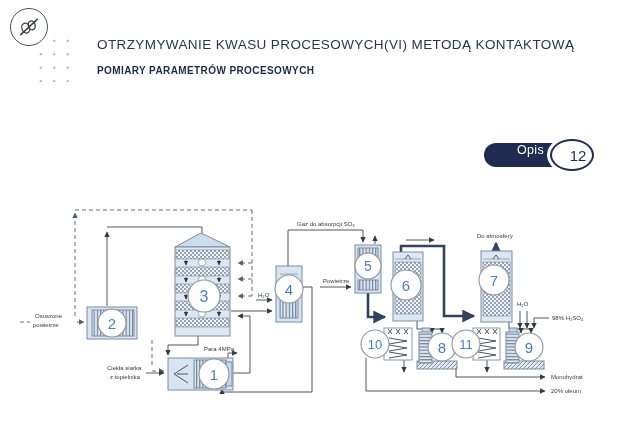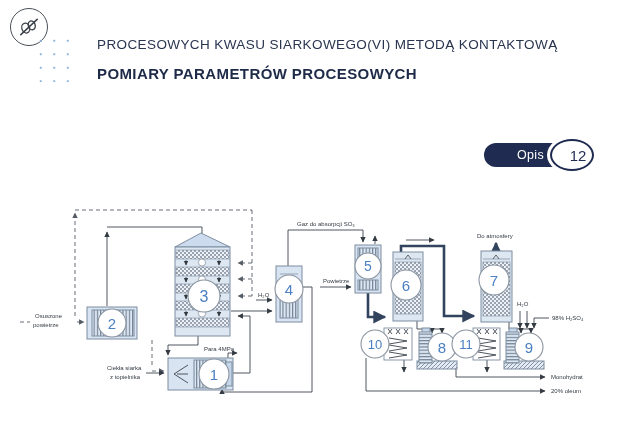--- a/index.html
+++ b/index.html
@@ -8,25 +8,25 @@
   
   .logo{position:absolute;left:10px;top:8px;width:36px;height:36px;border-radius:50%;
         border:1.3px solid #4a4f58;display:flex;align-items:center;justify-content:center;}
   
   .dots{position:absolute;left:32px;top:32px;width:48px;height:50px;
         background-image:radial-gradient(circle 1.4px,#8ab1e0 97%,transparent 100%);
         background-size:13.5px 13.5px;background-position:2px 2px;}
   
   .title1{position:absolute;left:97px;top:37px;font-size:13.5px;letter-spacing:.4px;
           color:#2a3550;font-weight:400;white-space:nowrap;}
-  .title2{position:absolute;left:97px;top:65px;font-size:15px;letter-spacing:.4px;
+  .title2{position:absolute;left:97px;top:65px;font-size:10px;letter-spacing:.4px;
           color:#1d2a48;font-weight:700;white-space:nowrap;}
   
   .opis-pill{position:absolute;left:484px;top:143px;width:86px;height:24px;border-radius:13px;
-             background:#1f2b50;display:flex;align-items:center;justify-content:flex-end;
+             background:#1f2b50;display:flex;align-items:flex-start;justify-content:flex-end;
              padding-right:26px;box-sizing:border-box;cursor:pointer;}
   .opis-pill span{color:#ffffff;font-size:12.5px;letter-spacing:.3px;}
   .opis-circle{position:absolute;left:550px;top:139px;width:28px;height:28px;border-radius:50%;
                background:#ffffff;border:2px solid #1f2b50;box-shadow:0 0 0 3px #ffffff;
                display:flex;align-items:center;justify-content:center;
                color:#1f2b50;font-size:15px;font-weight:500;cursor:pointer;padding-left:12px;}
   svg{position:absolute;left:0;top:185px;}
   svg text{font-family:"Liberation Sans",sans-serif;fill:#333a42;}
   .lbl{font-size:6px;}
   .num{fill:#4a7fc1;text-anchor:middle;dominant-baseline:central;}
@@ -39,21 +39,21 @@
   <div class="logo">
     <svg width="26" height="26" viewBox="0 0 24 24" style="position:static">
       <ellipse cx="9" cy="13" rx="3.6" ry="4.6" transform="rotate(-18 9 13)" fill="none" stroke="#3a3f48" stroke-width="1.2"></ellipse>
       <ellipse cx="14.5" cy="10.5" rx="3.2" ry="4.2" transform="rotate(-18 14.5 10.5)" fill="none" stroke="#3a3f48" stroke-width="1.2"></ellipse>
       <line x1="4" y1="19.5" x2="20" y2="4.5" stroke="#3a3f48" stroke-width="1.3"></line>
     </svg>
   </div>
 
   <div class="dots"></div>
 
-  <div class="title1">PROCESOWYCH KWASU SIARKOWEGO(VI) METODĄ KONTAKTOWĄ</div>
+  <div class="title1">OTRZYMYWANIE KWASU PROCESOWYCH(VI) METODĄ KONTAKTOWĄ</div>
   <div class="title2">POMIARY PARAMETRÓW PROCESOWYCH</div>
 
   <div class="opis-pill">
     <span>Opis</span>
   </div>
   <div class="opis-circle">
     <span>12</span>
   </div>
 
   <svg width="620" height="241" viewBox="0 185 620 241">

